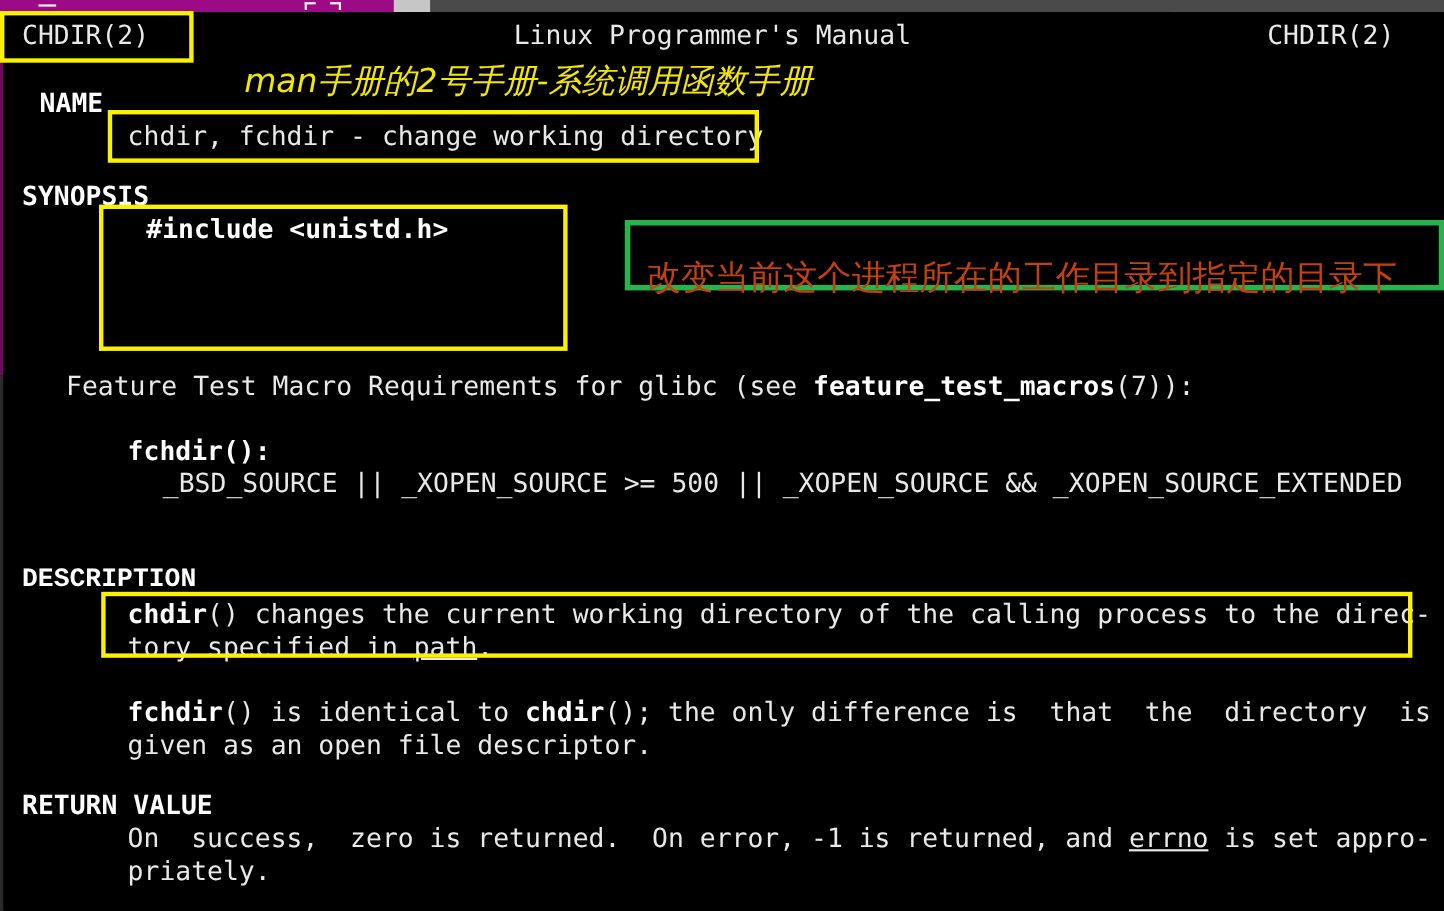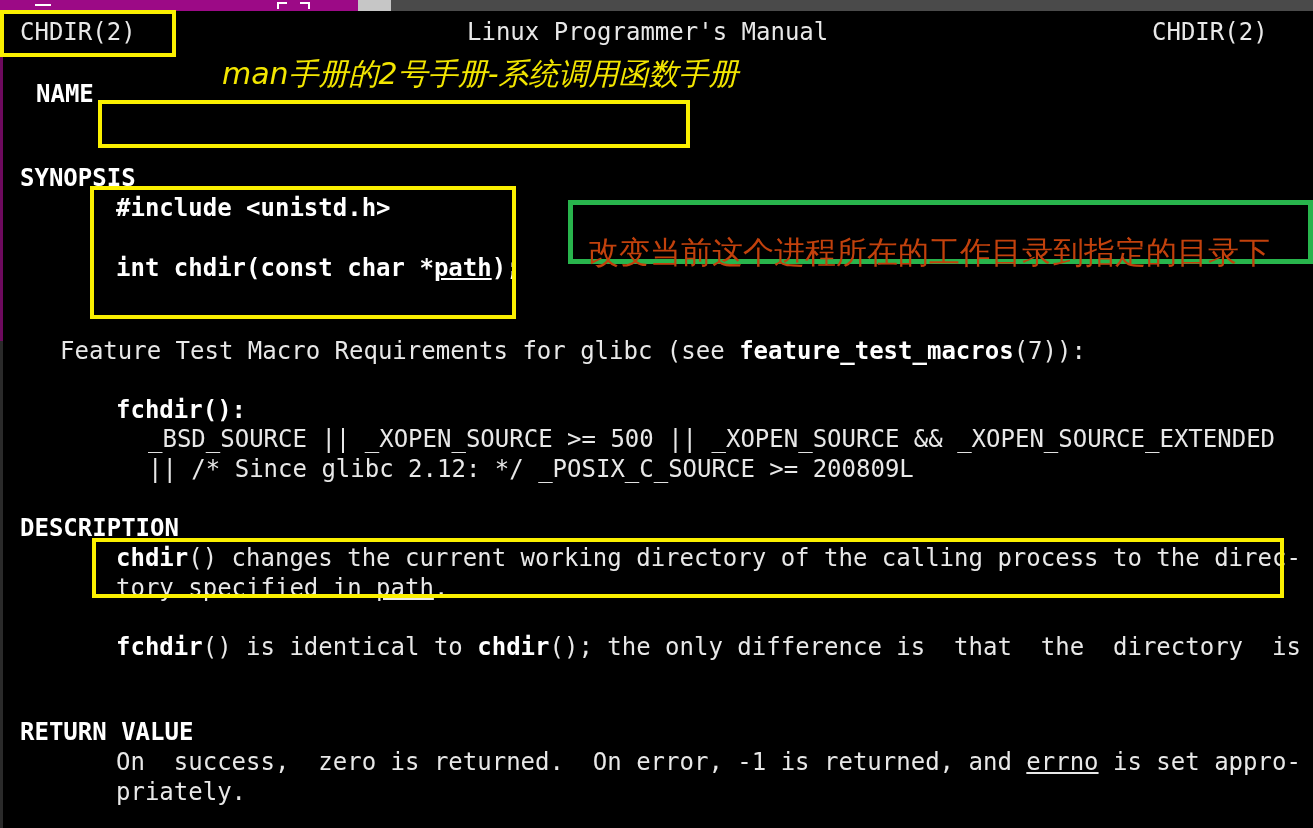--- a/index.html
+++ b/index.html
@@ -118,39 +118,39 @@
 
 <div id="term">
 
   
   <div class="line" style="top:6px; left:8px;">CHDIR(2)</div>
   <div class="line" style="top:6px; left:455px;">Linux Programmer's Manual</div>
   <div class="line" style="top:6px; left:1140px;">CHDIR(2)</div>
 
   
   <div class="line hd" style="top:68px; left:24px;">NAME</div>
+  <div class="line" style="top:98px; left:104px;">chdir, fchdir - change working directory</div>
 
   
   <div class="line hd" style="top:152px; left:8px;">SYNOPSIS</div>
-  <div class="line b" style="top:182px; left:104px;">#include &lt;unistd.h&gt;</div>
-  <div class="line" style="top:242px; left:104px;"><span class="b">int chdir(const char *</span><span class="b u">path</span><span class="b">);</span></div>
+  <div class="line b" style="top:182px; left:121px;">#include &lt;unistd.h&gt;</div>
 
   
   <div class="line" style="top:325px; left:48px;"><span>Feature Test Macro Requirements for glibc (see </span><span class="b">feature_test_macros</span><span>(7)):</span></div>
 
   <div class="line b" style="top:384px; left:104px;">fchdir():</div>
   <div class="line" style="top:413px; left:136px;">_BSD_SOURCE || _XOPEN_SOURCE &gt;= 500 || _XOPEN_SOURCE &amp;&amp; _XOPEN_SOURCE_EXTENDED</div>
-  <div class="line" style="top:443px; left:136px;">|| /* Since glibc 2.12: */ _POSIX_C_SOURCE &gt;= 200809L</div>
 
   
-  <div class="line hd" style="top:502px; left:8px;">DESCRIPTION</div>
+  <div class="line hd" style="top:502px; left:8px;font-family:Liberation Mono, monospace;">DESCRIPTION</div>
   <div class="line" style="top:532px; left:104px;"><span class="b">chdir</span><span>() changes the current working directory of the calling process to the direc-</span></div>
   <div class="line" style="top:562px; left:104px;"><span>tory specified in </span><span class="u">path</span><span>.</span></div>
 
   <div class="line" style="top:621px; left:104px;"><span class="b">fchdir</span><span>() is identical to </span><span class="b">chdir</span><span>(); the only difference is  that  the  directory  is</span></div>
+  <div class="line" style="top:651px; left:104px;">given as an open file descriptor.</div>
 
   
   <div class="line hd" style="top:706px; left:8px;">RETURN VALUE</div>
   <div class="line" style="top:736px; left:104px;"><span>On  success,  zero is returned.  On error, -1 is returned, and </span><span class="u">errno</span><span> is set appro-</span></div>
   <div class="line" style="top:766px; left:104px;">priately.</div>
 </div>
 
 <div class="anno-box anno-yellow" style="left:0px; top:10px; width:176px; height:47px;"></div>
 
 <div class="anno-box anno-yellow" style="left:98px; top:100px; width:592px; height:48px;"></div>

